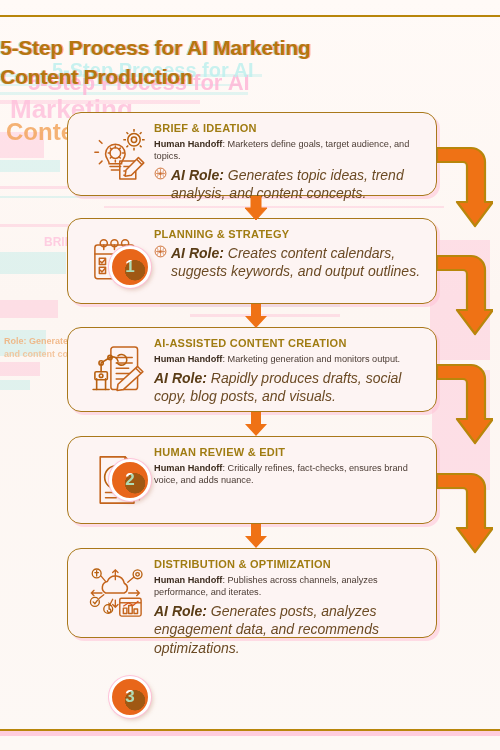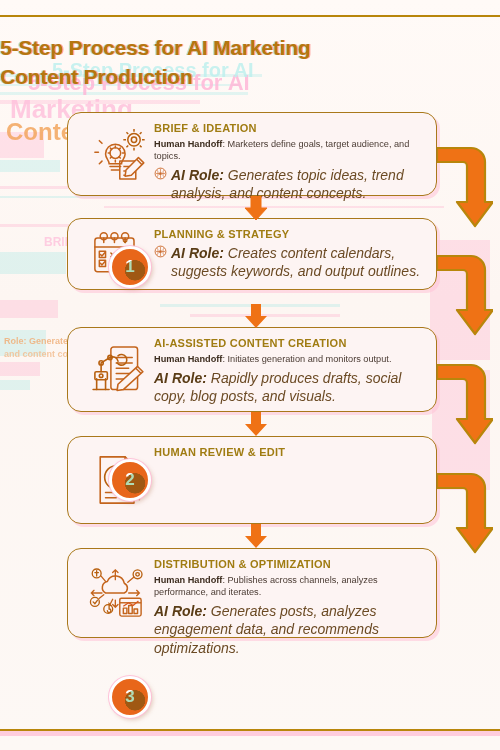--- a/index.html
+++ b/index.html
@@ -217,21 +217,21 @@
       </div>
     </div>
 
     <div class="down-arrow" style="top:196px;height:24px;">
       <svg viewBox="0 0 26 24">
           <path d="M8 0h10v12h6l-11 12L2 12h6z" fill="#ef7215"></path>
           <path d="M8 0h10v12h6l-11 12L2 12h6z" fill="none" stroke="#ef7215" stroke-width="1"></path>
         </svg>
     </div>
 
-    <div class="step-card" style="top:218px;height:72px;">
+    <div class="step-card" style="top:218px;height:86px;">
       <div class="card-inner">
         <div class="step-head">PLANNING &amp; STRATEGY</div>
         <div class="ai-row">
           <span class="brain-ico">
             <svg viewBox="0 0 24 24">
                 <circle cx="12" cy="12" r="10" fill="none" stroke="#c8611f" stroke-width="1.6"></circle>
                 <path d="M12 3v18M6 6c2 2 2 10 0 12M18 6c-2 2-2 10 0 12M3.5 12h17" fill="none" stroke="#c8611f" stroke-width="1.1"></path>
                 <text x="12" y="15" font-size="7" text-anchor="middle" fill="#c8611f" font-family="sans-serif">AI</text>
               </svg>
           </span>
@@ -275,21 +275,21 @@
     <div class="down-arrow" style="top:304px;height:24px;">
       <svg viewBox="0 0 26 24">
           <path d="M8 0h10v12h6l-11 12L2 12h6z" fill="#ef7215"></path>
         </svg>
     </div>
 
     <div class="step-card" style="top:327px;height:85px;">
       <div class="card-inner">
         <div class="step-head">AI-ASSISTED CONTENT CREATION</div>
         <div class="handoff">
-          <b>Human Handoff</b><span>: Initiates generation and monitors output.</span>
+          <b>Human Handoff</b><span>: Marketing generation and monitors output.</span>
         </div>
         <div class="ai-row">
           <span class="ai-text">
             <b>AI Role:</b><span> Rapidly produces drafts, social copy, blog posts, and visuals.</span>
           </span>
         </div>
       </div>
       <span class="step-icon">
         <svg viewBox="0 0 72 64">
           <g fill="none" stroke="#c4641c" stroke-width="1.7" stroke-linecap="round" stroke-linejoin="round">
@@ -321,20 +321,23 @@
 
     <div class="down-arrow" style="top:412px;height:24px;">
       <svg viewBox="0 0 26 24">
           <path d="M8 0h10v12h6l-11 12L2 12h6z" fill="#ef7215"></path>
         </svg>
     </div>
 
     <div class="step-card" style="top:436px;height:88px;">
       <div class="card-inner">
         <div class="step-head">HUMAN REVIEW &amp; EDIT</div>
+        <div class="handoff">
+          <b>Human Handoff</b><span>: Critically refines, fact-checks, ensures brand voice, and adds nuance.</span>
+        </div>
       </div>
       <span class="step-icon">
         <svg viewBox="0 0 72 64">
           <g fill="none" stroke="#c4641c" stroke-width="1.8" stroke-linecap="round" stroke-linejoin="round">
             <path d="M16 6h28l10 10v42H16z"></path>
             <path d="M44 6v10h10"></path>
             <path d="M22 46h18M22 52h12"></path>
           </g>
           <g fill="none" stroke="#b8600f" stroke-width="1.8" stroke-linecap="round" stroke-linejoin="round">
             <circle cx="34" cy="29" r="13"></circle>

